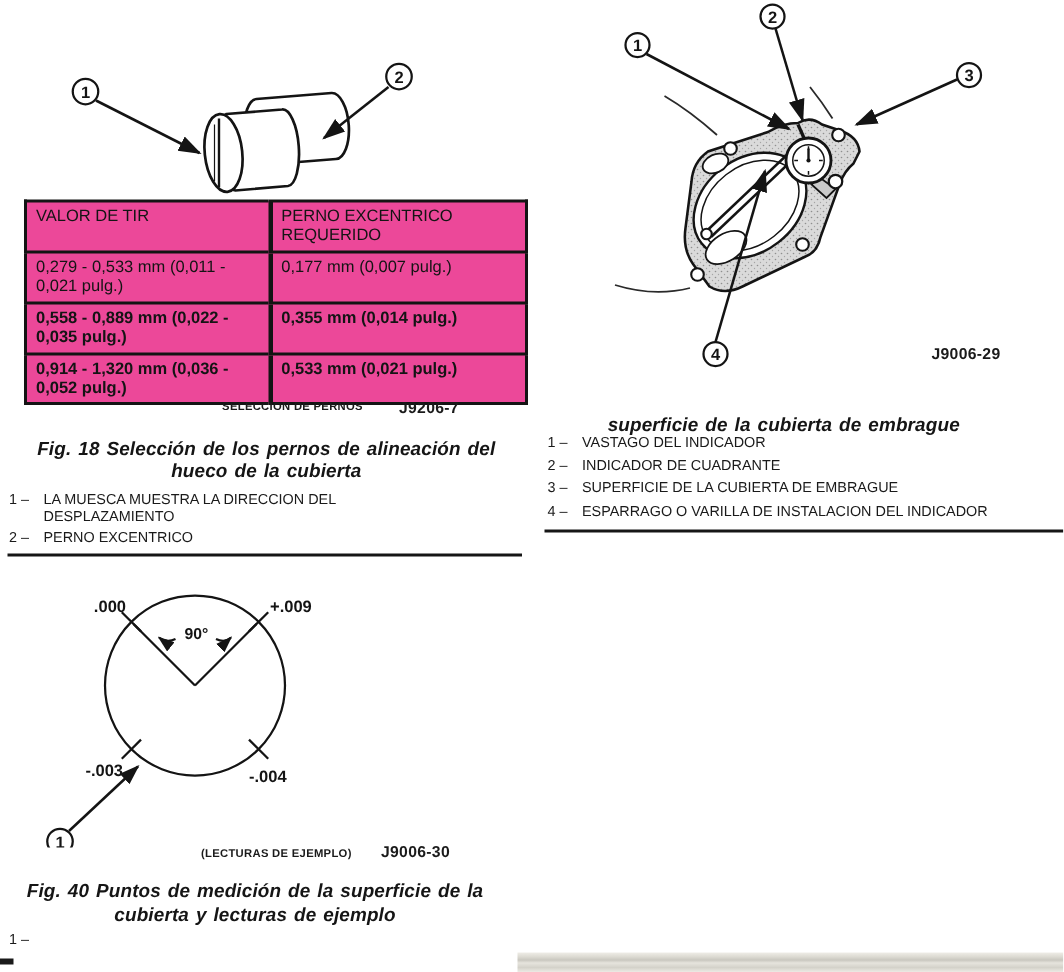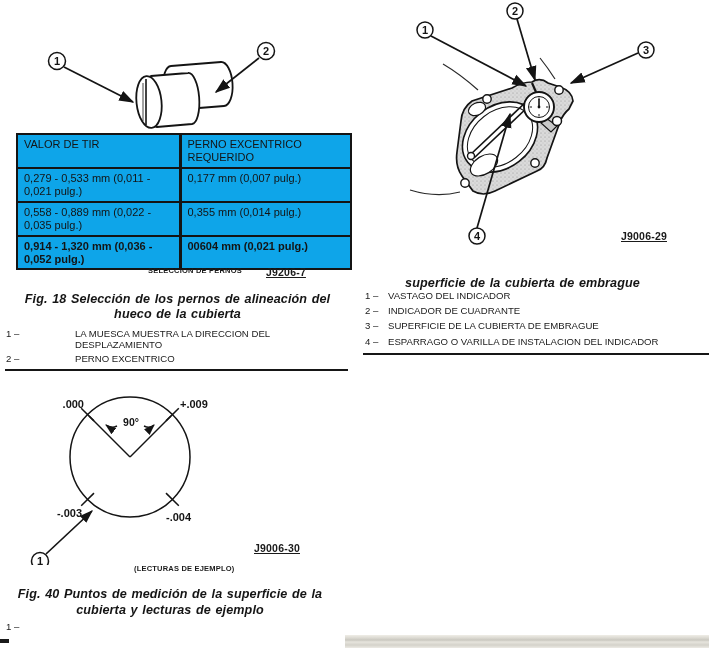--- a/index.html
+++ b/index.html
@@ -10,42 +10,42 @@
   }
   .abs{position:absolute;}
   
   .tir-table{
     position:absolute;left:16px;top:133px;width:336px;
     border-collapse:collapse;table-layout:fixed;
     font:400 11px/1.2 "Liberation Sans",sans-serif;color:#141414;
   }
   .tir-table td{
     border:2px solid #141414;padding:3px 6px 2px 6px;
-    vertical-align:top;text-align:left;background:#0ea5e9;
+    vertical-align:top;text-align:left;background:#ec4899;
   }
   .tir-table col.c1{width:163px;}
   .tir-table td.c1{border-right:3px solid #141414;}
   .tir-table tr.hdr td{height:27px;}
   .tir-table tr.r1 td{height:27px;}
-  .tir-table tr.r2 td{height:27px;}
+  .tir-table tr.r2 td{height:27px;font-weight:bold;}
   .tir-table tr.r3 td{height:16px;font-weight:bold;}
   
   .small-caps-label{font:700 7.5px/9px "Liberation Sans",sans-serif;letter-spacing:.2px;text-align:right;}
-  .ref-code{font:600 10.5px/12px "Liberation Sans",sans-serif;letter-spacing:.2px;text-decoration:underline;}
+  .ref-code{font:600 10.5px/12px "Liberation Sans",sans-serif;letter-spacing:.2px;}
   .fig-caption{
     font:italic 700 12.6px/14px "Liberation Sans",sans-serif;
     text-align:center;letter-spacing:.1px;word-spacing:1px;color:#151515;
   }
   .legend{font:400 9.6px/10.8px "Liberation Sans",sans-serif;color:#1a1a1a;}
   .legend .item{display:flex;margin-bottom:3.5px;}
   .legend .pfx{flex:0 0 23px;white-space:nowrap;}
   .legend .txt{flex:1;}
   .legend-right .item{margin-bottom:4.4px;}
   .legend20 .txt{max-width:258px;}
-  .legend18 .txt{max-width:210px;margin-left:46px;}
+  .legend18 .txt{max-width:210px;}
   .rule{position:absolute;height:2px;background:#161616;}
   .scan-band{
     position:absolute;left:345px;top:635px;width:364px;height:13px;
     background:repeating-linear-gradient(180deg,
       #efede7 0px,#dbd9d1 3px,#c9c7bf 5px,#e6e4dd 7px,#d4d2ca 10px,#eceae4 13px);
   }
   .cut-mark{position:absolute;left:0;top:639px;width:9px;height:4px;background:#1a1a1a;}
   svg text.co{font:600 11px "Liberation Sans",sans-serif;fill:#141414;}
   svg text.reading{font:600 11px "Liberation Sans",sans-serif;fill:#141414;}
   svg text.deg{font:600 10.5px "Liberation Sans",sans-serif;fill:#141414;}
@@ -99,21 +99,21 @@
     <tr class="r1">
       <td class="c1">0,279 - 0,533 mm (0,011 - 0,021 pulg.)</td>
       <td>0,177 mm (0,007 pulg.)</td>
     </tr>
     <tr class="r2">
       <td class="c1">0,558 - 0,889 mm (0,022 - 0,035 pulg.)</td>
       <td>0,355 mm (0,014 pulg.)</td>
     </tr>
     <tr class="r3">
       <td class="c1">0,914 - 1,320 mm (0,036 - 0,052 pulg.)</td>
-      <td>00604 mm (0,021 pulg.)</td>
+      <td>0,533 mm (0,021 pulg.)</td>
     </tr>
   </tbody>
     </table>
 
   <div class="abs small-caps-label" style="left:95px;top:266px;width:200px;text-align:center">SELECCION DE PERNOS</div>
   <div class="abs ref-code" style="left:266px;top:266px">J9206-7</div>
 
   <div class="abs fig-caption" style="left:0;top:292px;width:355px">Fig. 18 Selección de los pernos de alineación del</div>
   <div class="abs fig-caption" style="left:0;top:307px;width:355px">hueco de la cubierta</div>
 
@@ -162,21 +162,21 @@
     <text class="reading" x="166" y="136" text-anchor="start">-.004</text>
 
     <g>
       <line x1="46" y1="169" x2="92" y2="126" stroke="#141414" stroke-width="1.7" marker-end="url(#ah20)"></line>
       <circle cx="40" cy="176" r="8.5" fill="#fff" stroke="#141414" stroke-width="1.5"></circle>
       <text class="co" x="40" y="180" text-anchor="middle">1</text>
     </g>
   </svg>
 
   <div class="abs small-caps-label" style="left:134px;top:564px">(LECTURAS DE EJEMPLO)</div>
-  <div class="abs ref-code" style="left:254px;top:542px">J9006-30</div>
+  <div class="abs ref-code" style="left:254px;top:562px">J9006-30</div>
 
   <div class="abs fig-caption" style="left:0;top:587px;width:340px">Fig. 40 Puntos de medición de la superficie de la</div>
   <div class="abs fig-caption" style="left:0;top:603px;width:340px">cubierta y lecturas de ejemplo</div>
 
   <div class="abs legend legend20" style="left:6px;top:622px;width:300px">
     <div class="item">
       <span class="pfx">1 –</span>
     </div>
   </div>
   <div class="cut-mark"></div>

